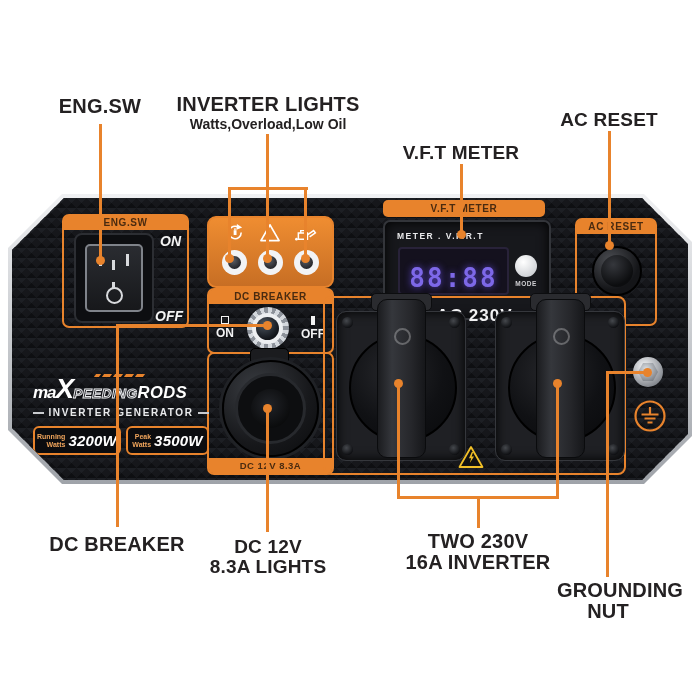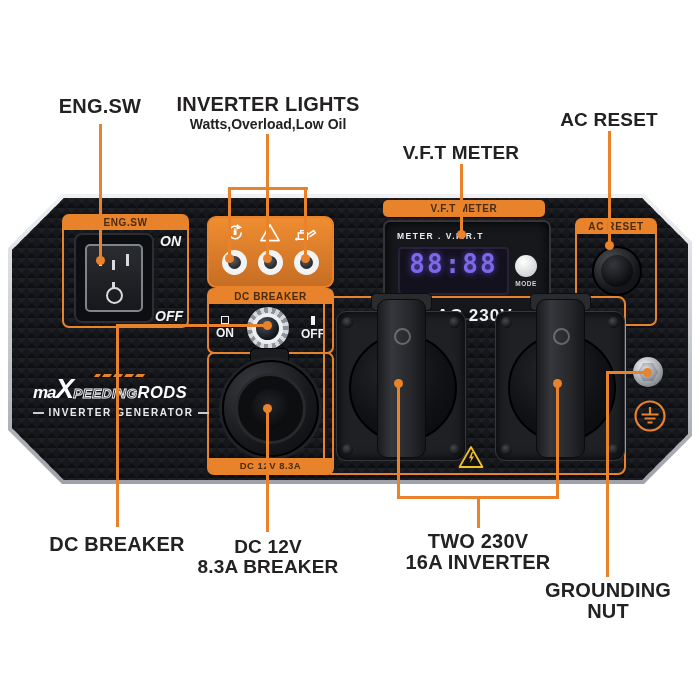--- a/index.html
+++ b/index.html
@@ -103,21 +103,21 @@
   .vft-head{position:absolute;left:371px;top:2px;width:162px;height:17px;
     background:#e8832c;border-radius:5px;color:#4a2b10;font-size:10px;
     font-weight:700;text-align:center;line-height:17px;letter-spacing:.6px;}
   .vft-body{position:absolute;left:371px;top:22px;width:164px;height:96px;
     background:#17181c;border:2px solid #33353a;border-radius:7px;
     box-shadow:inset 0 0 12px #000;}
   .vft-lab{position:absolute;left:12px;top:9px;color:#e9e9eb;font-size:8.5px;
     font-weight:700;letter-spacing:1.5px;}
   .vft-disp{position:absolute;left:13px;top:25px;width:107px;height:44px;
     background:#14111e;border:2px solid #282239;border-radius:4px;
-    display:flex;align-items:flex-start;justify-content:center;}
+    display:flex;align-items:flex-end;justify-content:center;}
   .vft-digits{font-family:"DejaVu Sans Mono",monospace;font-weight:700;
     font-size:26px;color:#7d68e8;letter-spacing:2px;
     text-shadow:0 0 7px #5b45c9;}
   .vft-mode-btn{position:absolute;left:130px;top:33px;width:22px;height:22px;
     border-radius:50%;background:radial-gradient(circle at 38% 32%,#ffffff,#cfd2d6 75%);}
   .vft-mode-lab{position:absolute;left:124px;top:58px;width:34px;text-align:center;
     color:#cfcfd2;font-size:6.5px;font-weight:700;letter-spacing:.5px;}
 
   
   .acr-box{left:563px;top:20px;width:78px;height:104px;}
@@ -191,26 +191,26 @@
 <div class="lbl" style="left:163px;top:94px;width:210px;">INVERTER LIGHTS</div>
 <div class="lbl lbl-sub" style="left:163px;top:117px;width:210px;">Watts,Overload,Low Oil</div>
 
 <div class="lbl" style="left:391px;top:143px;width:140px;font-size:19px;">V.F.T METER</div>
 
 <div class="lbl" style="left:539px;top:110px;width:140px;font-size:19px;">AC RESET</div>
 
 <div class="lbl" style="left:37px;top:534px;width:160px;">DC BREAKER</div>
 
 <div class="lbl" style="left:188px;top:537px;width:160px;font-size:19px;">DC 12V</div>
-<div class="lbl" style="left:188px;top:557px;width:160px;font-size:19px;">8.3A BREAKER</div>
+<div class="lbl" style="left:188px;top:557px;width:160px;font-size:19px;">8.3A LIGHTS</div>
 
 <div class="lbl" style="left:398px;top:531px;width:160px;">TWO 230V</div>
 <div class="lbl" style="left:398px;top:552px;width:160px;">16A INVERTER</div>
 
-<div class="lbl" style="left:528px;top:580px;width:160px;text-align:center;">GROUNDING</div>
+<div class="lbl" style="left:540px;top:580px;width:160px;text-align:center;">GROUNDING</div>
 <div class="lbl" style="left:528px;top:601px;width:160px;">NUT</div>
 
 <div class="lead-v" style="left:99px;top:124px;height:136px;"></div>
 <div class="dot" style="left:96px;top:256px;"></div>
 
 <div class="lead-v" style="left:266px;top:134px;height:55px;"></div>
 <div class="lead-h" style="left:228px;top:187px;width:80px;"></div>
 <div class="lead-v" style="left:228px;top:187px;height:70px;"></div>
 <div class="lead-v" style="left:266px;top:187px;height:70px;"></div>
 <div class="lead-v" style="left:304px;top:187px;height:70px;"></div>
@@ -382,15 +382,31 @@
         <span></span>
     </div>
     <div class="logo">
       <span class="lg-ma">ma</span><span class="lg-x">X</span><span class="lg-peed">PEEDING</span><span class="lg-rods">RODS</span>
     </div>
     <div class="tagline">
       <div class="tl-line"></div>
       <div class="tl-text">INVERTER GENERATOR</div>
       <div class="tl-line"></div>
     </div>
+    <div class="badges">
+      <div class="badge">
+        <div class="badge-lbl">
+          <div>Running</div>
+          <div>Watts</div>
+        </div>
+        <div class="badge-val">3200W</div>
+      </div>
+      <div class="badge">
+        <div class="badge-lbl">
+          <div>Peak</div>
+          <div>Watts</div>
+        </div>
+        <div class="badge-val">3500W</div>
+      </div>
+    </div>
   </div>
 
 </div>
 
 </body></html>

